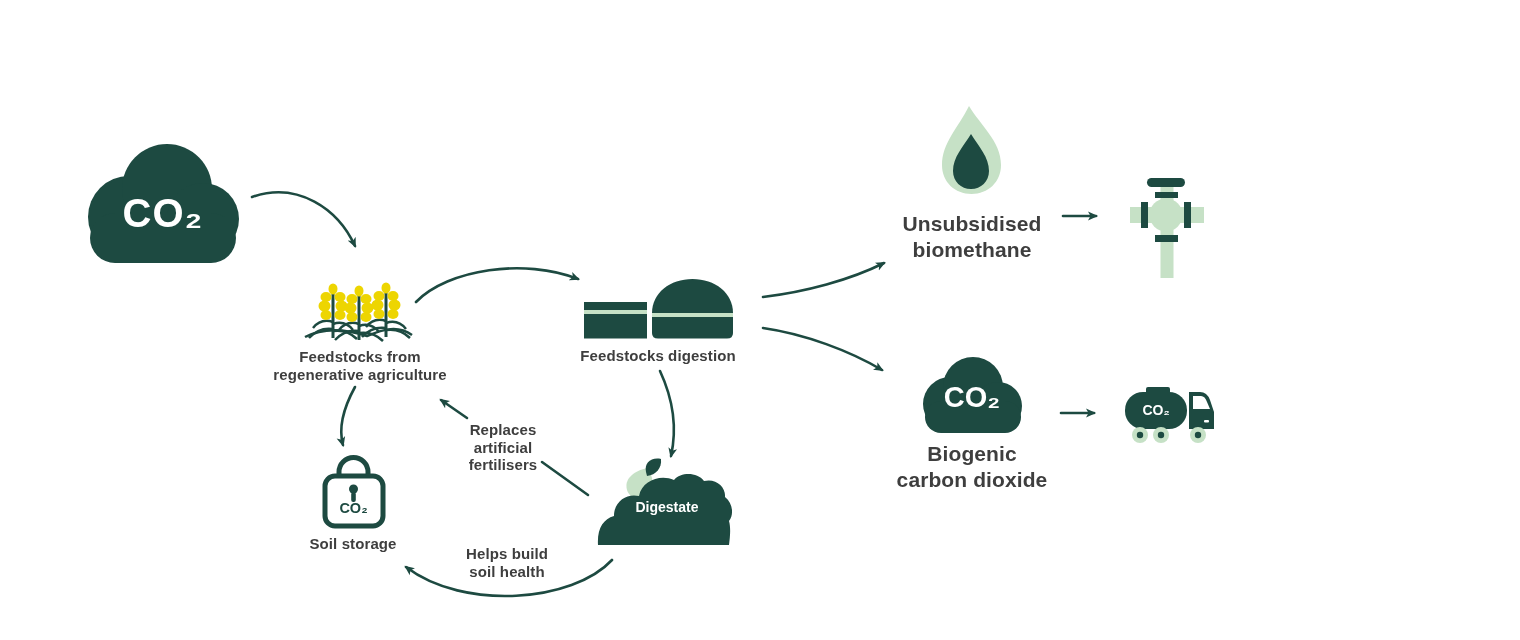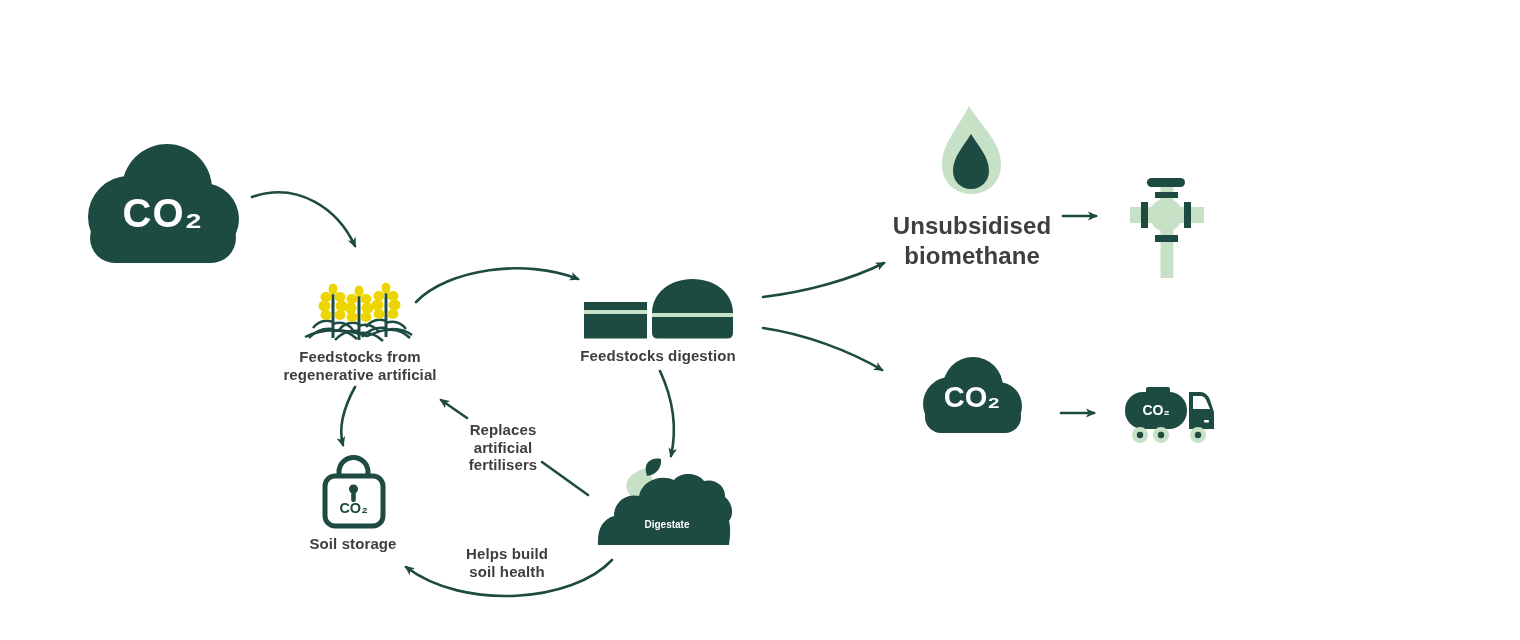--- a/index.html
+++ b/index.html
@@ -16,21 +16,21 @@
   .whf{fill:#ffffff;}
   .dgs{stroke:var(--dg,#1d4a41);fill:none;}
   .arrow{stroke:var(--dg,#1d4a41);stroke-width:2.6;fill:none;stroke-linecap:round;}
   .lockline{stroke:var(--dg,#1d4a41);stroke-width:5;fill:none;}
   .lockline2{stroke:var(--dg,#1d4a41);stroke-width:4.5;fill:none;}
   .lbl{
     position:absolute;font-weight:600;color:var(--txt,#3e3e3e);
     font-size:15px;line-height:1.18;text-align:center;white-space:pre-line;
     letter-spacing:0.1px;
   }
-  .big{font-size:24px;line-height:1.25;}
+  .big{font-size:21px;line-height:1.25;}
   .left{text-align:left;line-height:1.3;}
   .co2t{
     position:absolute;font-weight:700;color:#ffffff;text-align:center;
     line-height:1;white-space:pre;
   }
   .dgtext{color:var(--dg,#1d4a41);}
   .whtext{color:#ffffff;}
 </style>
 </head>
 <body>
@@ -190,42 +190,44 @@
       <path class="dgf" d="M646,441 C644,432 651,426 661,428 C662,437 656,444 647,445 Z"></path>
     </g>
     <g>
       <path class="dgf" d="M598,514 C597,498 603,488 614,485 C614,470 627,462 639,465 C642,449 661,443 674,449 C681,441 697,441 704,450 C716,447 726,456 725,466 C733,472 734,484 729,490 C731,497 730,506 729,514 Z"></path>
     </g>
   </svg>
 
   <div class="co2t" style="left:88px;top:162px;width:150px;font-size:40px;letter-spacing:1px;">CO₂</div>
 
   <div class="lbl" style="left:250px;top:317px;width:220px;">Feedstocks from
-regenerative artificial</div>
+regenerative agriculture</div>
 
   <div class="lbl" style="left:558px;top:316px;width:200px;">Feedstocks digestion</div>
 
   <div class="lbl" style="left:447px;top:514px;width:120px;">Helps build
 soil health</div>
 
   <div class="lbl" style="left:443px;top:390px;width:120px;">Replaces
 artificial
 fertilisers</div>
 
   <div class="lbl" style="left:283px;top:504px;width:140px;">Soil storage</div>
 
   <div class="co2t dgtext" style="left:325px;top:470px;width:57px;font-size:14.5px;">CO₂</div>
 
-  <div class="co2t whtext" style="left:607px;top:489px;width:120px;font-size:10px;font-weight:600;">Digestate</div>
+  <div class="co2t whtext" style="left:607px;top:469px;width:120px;font-size:14px;font-weight:600;">Digestate</div>
 
   <div class="lbl big" style="left:872px;top:180px;width:200px;">Unsubsidised
 biomethane</div>
 
   <div class="co2t whtext" style="left:912px;top:352px;width:120px;font-size:29px;">CO₂</div>
 
+  <div class="lbl big" style="left:862px;top:410px;width:220px;">Biogenic
+carbon dioxide</div>
 
   <div class="co2t whtext" style="left:1127px;top:372px;width:58px;font-size:14px;">CO₂</div>
 
 
 
   <div class="co2t dgtext" style="left:1369px;top:384px;width:47px;font-size:11px;">CO₂</div>
 
 </div>
 
 </body></html>

